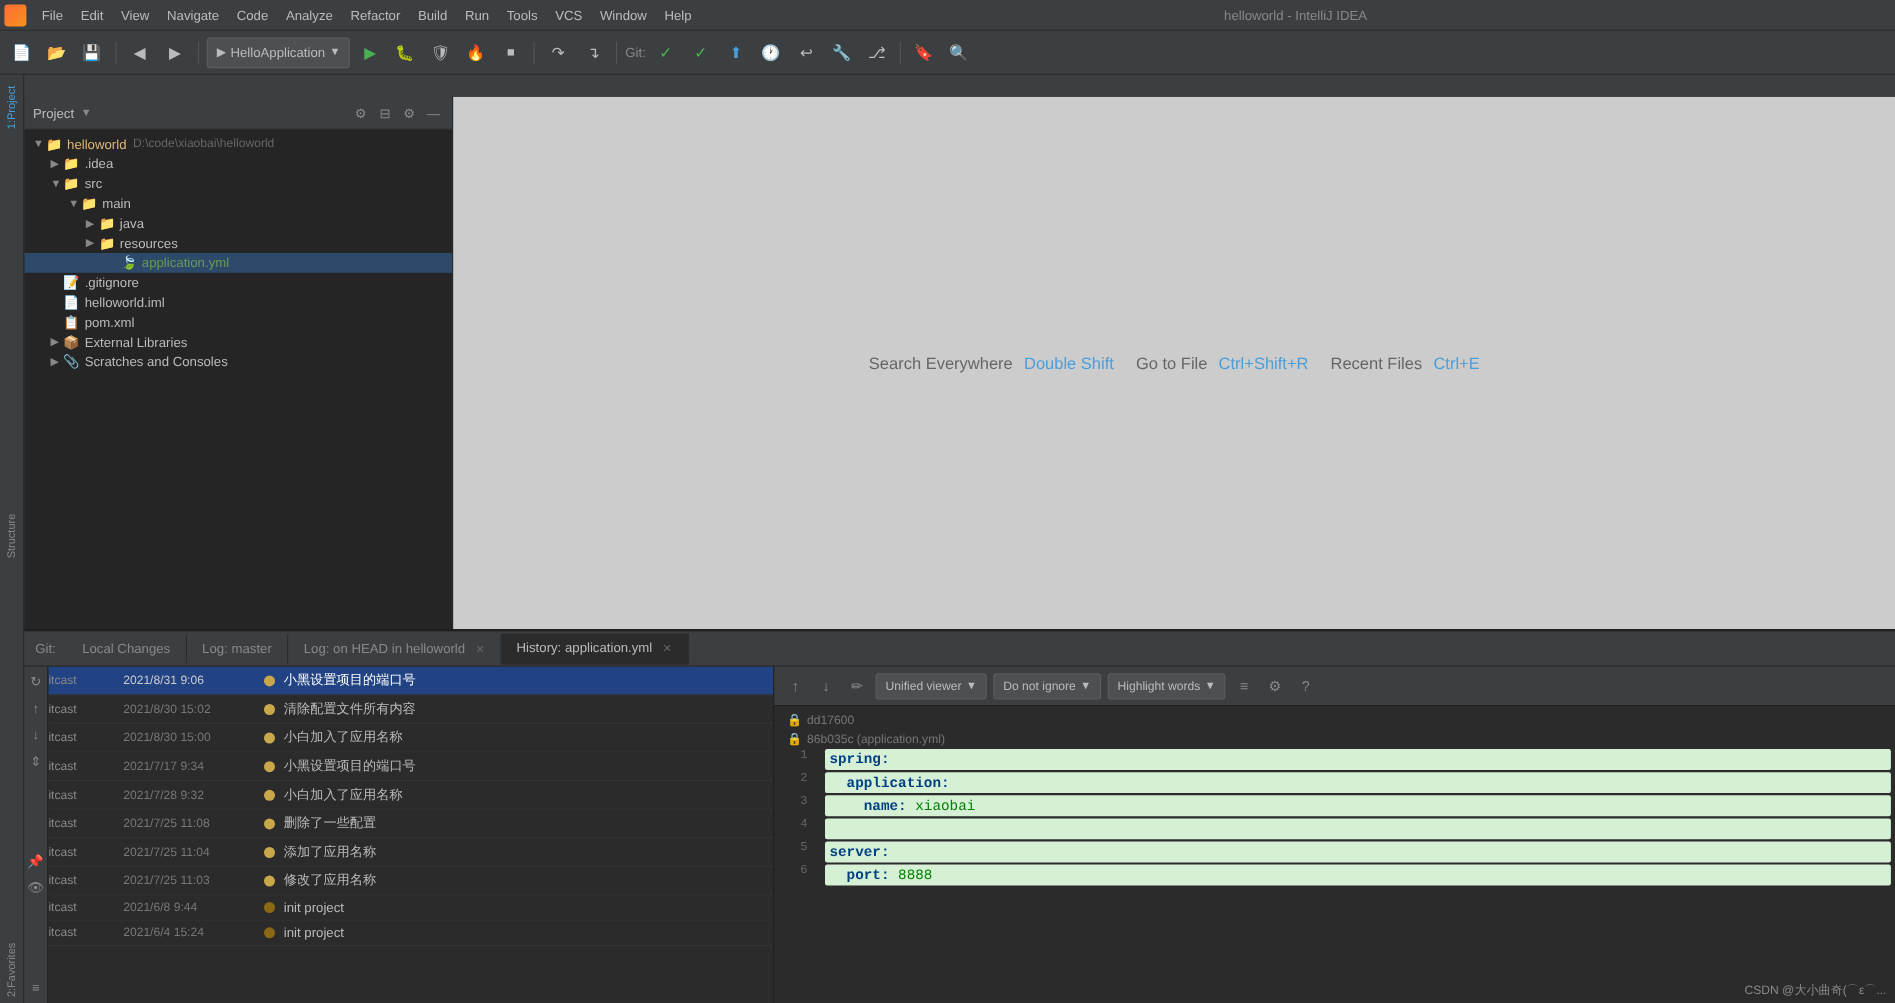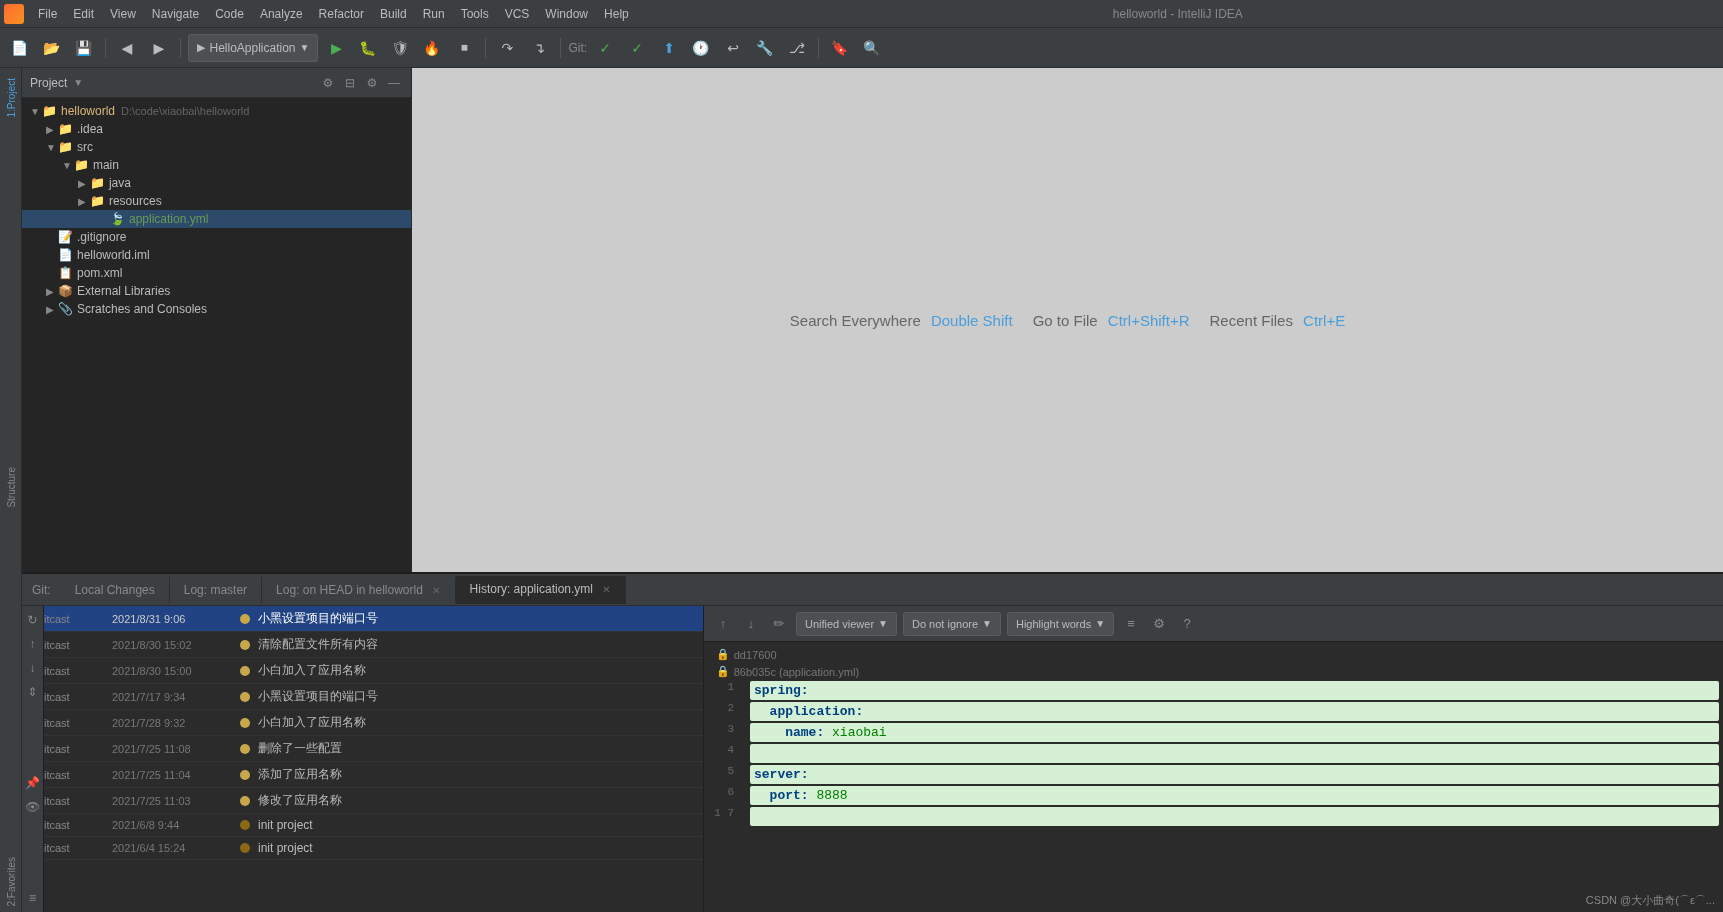--- a/index.html
+++ b/index.html
@@ -146,21 +146,21 @@
   <div class="left-side-bar">
     <div class="side-icon-btn" style="writing-mode:vertical-rl; transform:rotate(180deg); white-space:nowrap; height:auto; width:18px; font-size:10px; padding:6px 0; color:#4a9eda;">1:Project</div>
     <div style="flex:1;"></div>
     <div class="side-icon-btn" style="writing-mode:vertical-rl; transform:rotate(180deg); white-space:nowrap; height:auto; width:18px; font-size:10px; padding:6px 0;">Structure</div>
     <div style="flex:1;"></div>
     <div class="side-icon-btn" style="writing-mode:vertical-rl; transform:rotate(180deg); white-space:nowrap; height:auto; width:18px; font-size:10px; padding:6px 0;">2:Favorites</div>
   </div>
 
   <div style="display:flex; flex-direction:column; flex:1;">
 
-    <div style="display:flex; flex:1; overflow:hidden;">
+    <div style="display:flex; flex:1; overflow:hidden;margin-top:20px;">
 
       <div class="project-panel">
         <div class="project-header">
           <span style="font-size:12px; color:#bbbbbb; font-weight:500;">Project</span>
           <span style="font-size:10px; color:#888;">▼</span>
           <div class="project-header-icons">
             <div class="icon-btn">⚙</div>
             <div class="icon-btn">⊟</div>
             <div class="icon-btn">⚙</div>
             <div class="icon-btn">—</div>
@@ -424,24 +424,20 @@
               </div>
 
               <div class="diff-line">
                 <span class="line-num">6</span>
                 <span class="line-content">
                   &nbsp;&nbsp;<span class="line-key">port:</span>
                   <span class="line-val"> 8888</span>
                 </span>
               </div>
 
-              <div class="diff-line">
-                <span class="line-num">1 7</span>
-                <span class="line-content">&nbsp;</span>
-              </div>
             </div>
           </div>
 
           <div class="diff-bottom-status">
             <span>CSDN @大小曲奇(⌒ε⌒...</span>
           </div>
         </div>
 
       </div>
     </div>

